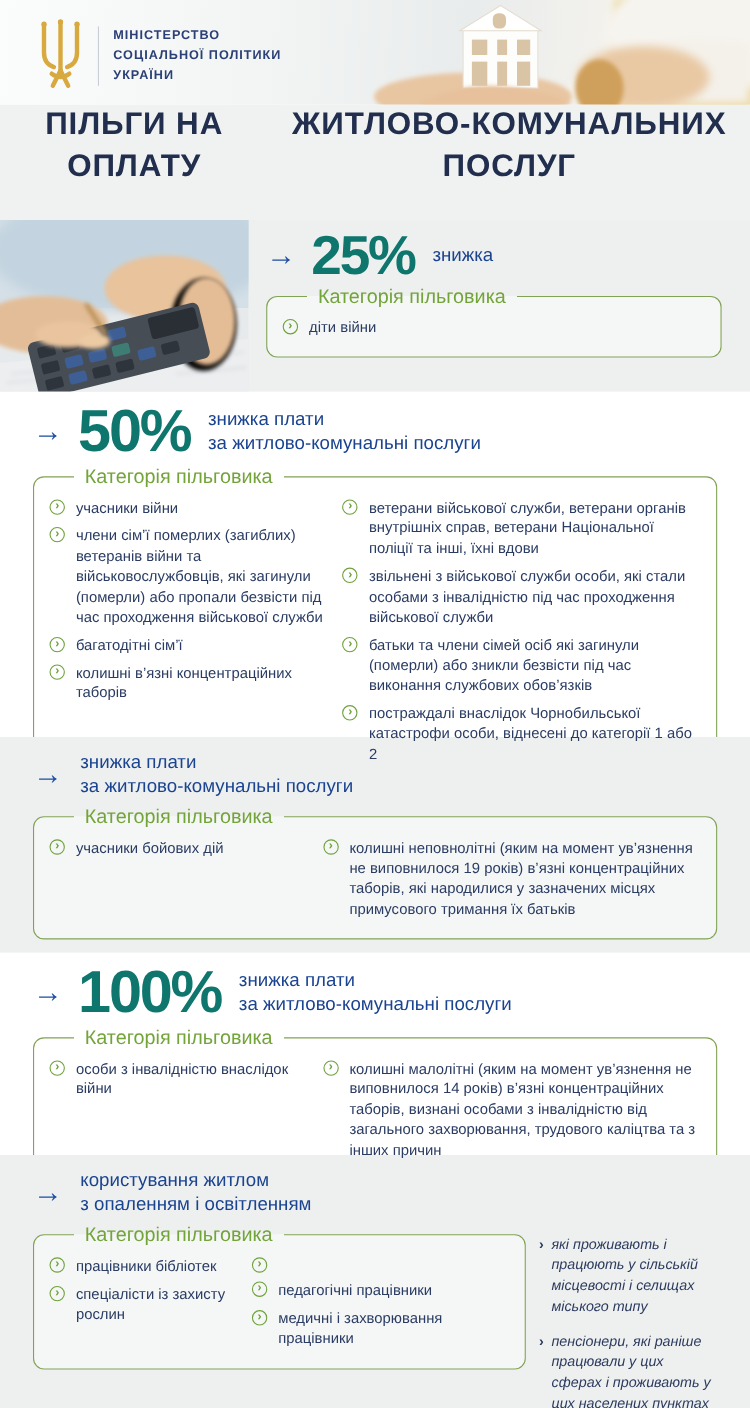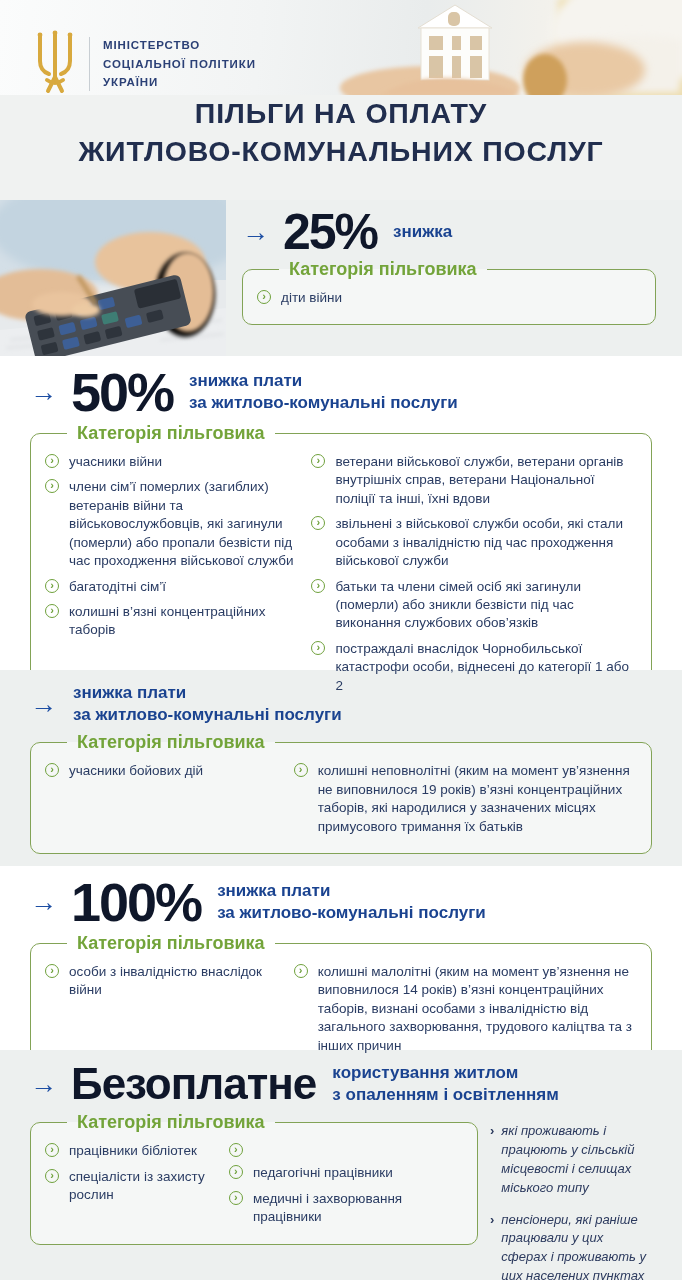--- a/index.html
+++ b/index.html
@@ -4,40 +4,40 @@
 <style>
   html,body{margin:0;padding:0;background:#ffffff;}
   .page{
     position:relative;width:682px;height:1280px;overflow:hidden;background:#ffffff;
     font-family:"Liberation Sans",sans-serif;color:#27395f;
   }
   
   .hero{position:relative;height:95px;overflow:hidden;
     background:linear-gradient(95deg,#fbfcfc 0%,#f2f4f4 38%,#e9ecec 62%,#f4f2ec 82%,#ecdfb4 100%);}
   .hero-photo{position:absolute;inset:0;}
-  .brand{position:absolute;left:34px;top:30px;display:flex;align-items:center;gap:13px;z-index:3;}
+  .brand{position:absolute;left:34px;top:17px;display:flex;align-items:center;gap:13px;z-index:3;}
   .trident{width:42px;height:68px;}
   .brand-divider{width:1px;height:54px;background:#c8ced3;}
   .ministry{font-size:11.5px;font-weight:700;color:#2b4076;letter-spacing:.9px;line-height:1.6;}
   .ministry div{white-space:nowrap;}
   
-  .title-band{height:105px;background:#f0f2f1;display:flex;flex-direction:column;justify-content:flex-start;
+  .title-band{height:105px;background:#f0f2f1;display:flex;flex-direction:row;justify-content:flex-start;
     text-align:center;color:#212e4e;font-weight:700;font-size:28.5px;letter-spacing:.8px;line-height:1.32;}
   
   .sec{box-sizing:border-box;padding:12px 30px 0 30px;}
   .gray{background:#edf0ef;}
   .head-row{display:flex;align-items:center;margin:0 0 6px 0;}
   .arrow{color:#1d4ea3;font-size:27px;font-weight:400;flex:none;line-height:1;}
-  .pct{color:#0f172a;font-size:54px;font-weight:800;letter-spacing:-2px;line-height:.9;margin-left:14px;flex:none;}
+  .pct{color:#0f766e;font-size:54px;font-weight:800;letter-spacing:-2px;line-height:.9;margin-left:14px;flex:none;}
   .pct.free-word{font-size:44px;letter-spacing:-1px;}
-  .desc{margin-left:16px;color:#1a4390;font-weight:700;font-size:17px;line-height:1.3;}
+  .desc{margin-left:16px;color:#1a4390;font-weight:400;font-size:17px;line-height:1.3;}
   .desc-line{display:block;}
   fieldset.cat{border:1px solid #82a356;border-radius:10px;margin:0;padding:2px 14px 10px 14px;
     background:rgba(255,255,255,.45);}
-  legend.cat-label{color:#73a43a;font-weight:700;font-size:18px;padding:0 10px;margin-left:22px;}
+  legend.cat-label{color:#73a43a;font-weight:400;font-size:18px;padding:0 10px;margin-left:22px;}
   .cols{display:flex;}
   .colL{flex:0 0 45%;padding-right:16px;box-sizing:border-box;}
   .colR{flex:1;}
   .item{display:flex;align-items:flex-start;gap:10px;color:#2a3c63;font-size:13.5px;line-height:1.37;margin:7px 0;}
   .bullet{flex:none;width:14px;height:14px;border:1.4px solid #6fa13c;border-radius:50%;color:#6fa13c;
     font-size:11px;font-weight:700;display:flex;align-items:center;justify-content:center;line-height:1;
     margin-top:1px;box-sizing:border-box;padding-bottom:1px;}
   
   .s25{height:156px;background:#edf0ef;display:flex;}
   .photo25{width:226px;height:156px;flex:none;}
@@ -292,21 +292,20 @@
             <span>колишні малолітні (яким на момент ув’язнення не виповнилося 14 років) в’язні концентраційних таборів, визнані особами з інвалідністю від загального захворювання, трудового каліцтва та з інших причин</span>
           </div>
         </div>
       </div>
     </fieldset>
   </section>
 
   <section class="sec gray hfree">
     <div class="head-row">
       <span class="arrow">→</span>
-      <span class="pct free-word">Безоплатне</span>
       <span class="desc">
         <span class="desc-line">користування житлом</span>
         <span class="desc-line">з опаленням і освітленням</span>
       </span>
     </div>
     <div class="free-grid">
       <fieldset class="cat free-box">
         <legend class="cat-label">Категорія пільговика</legend>
         <div class="cols">
           <div class="colL">

